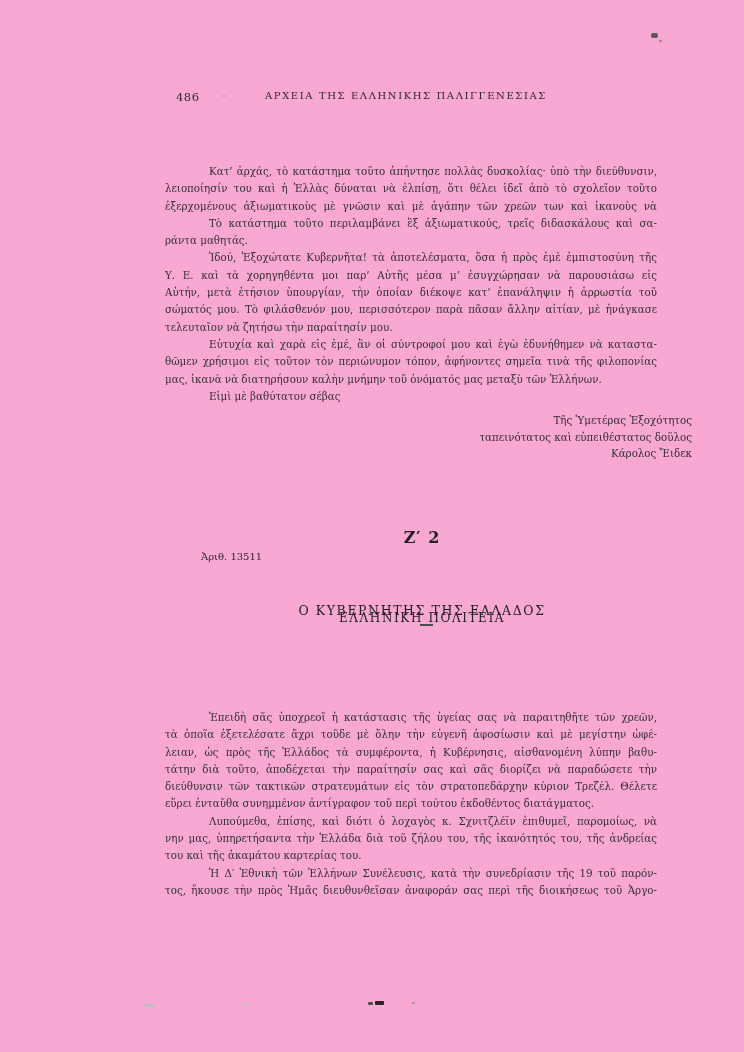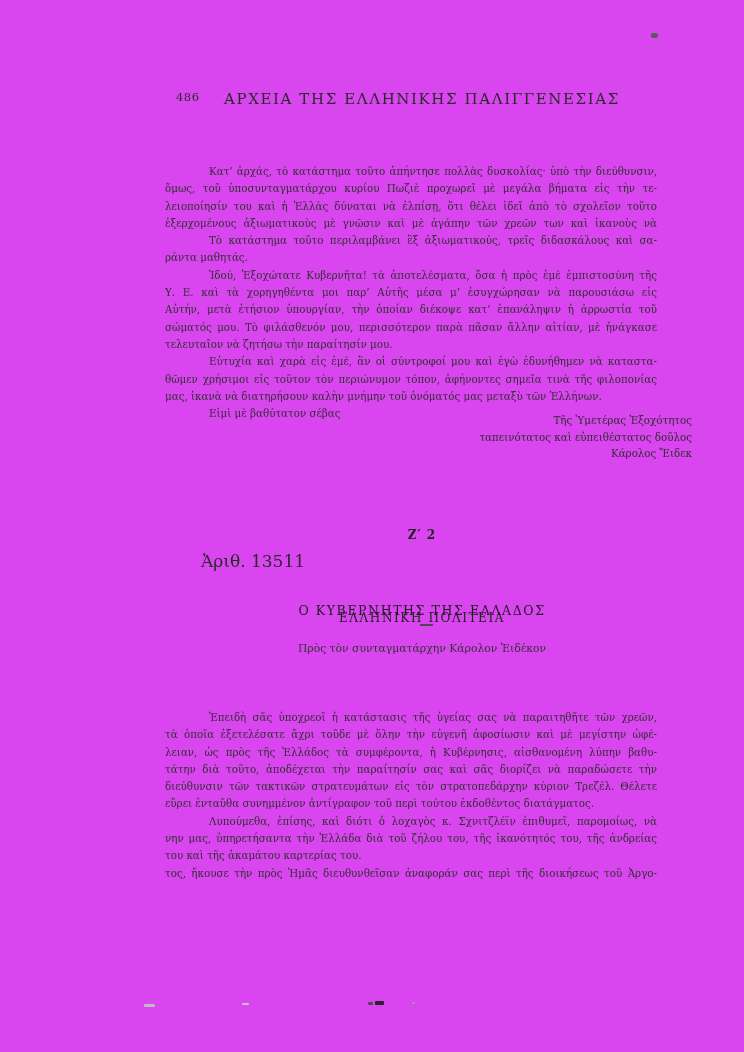--- a/index.html
+++ b/index.html
@@ -1,27 +1,27 @@
 <!DOCTYPE html>
 <html><head>
 <meta charset="utf-8">
 <style>
   html,body { margin:0; padding:0; background:#e8e8e6; }
   .page {
     position:relative; width:744px; height:1052px; margin:0 auto;
-    background:#d946ef; overflow:hidden;
+    background:#f9a8d4; overflow:hidden;
     font-family:"DejaVu Serif", serif; color:#2e2e2e;
   }
   .pagenum {
     position:absolute; left:176px; top:90px;
     font-size:11.5px; letter-spacing:0.5px;
   }
   .runhead {
-    position:absolute; left:172px; top:90px; width:500px;
-    text-align:center; font-size:15px; letter-spacing:1.6px; color:#2a2a2a;
+    position:absolute; left:156px; top:90px; width:500px;
+    text-align:center; font-size:10px; letter-spacing:1.6px; color:#2a2a2a;
   }
   .textblock {
     position:absolute; left:165px; width:492px;
     font-size:10.3px; line-height:17.3px; color:#303030;margin-top:36px;
   }
   .block-a { top:127px; }
   .block-b { top:673px; }
   .para .line {
     text-align:justify; text-align-last:justify;
     height:17.3px; overflow:hidden; white-space:nowrap;
@@ -30,22 +30,22 @@
   .para .line.last  { text-align-last:left; }
   .closing { margin-left:44px; height:17.3px; }
   .signature {
     position:absolute; left:352px; top:412px; width:340px;
     text-align:right; font-size:10.3px; line-height:16.6px; color:#2e2e2e;
   }
   .signature .line { height:16.6px; }
   .centered-head {
     position:absolute; left:172px; width:500px; text-align:center;
   }
-  .section-label { top:528px; font-size:12px; font-weight:bold; letter-spacing:1px; color:#1f1f1f; }
-  .num-label { position:absolute; left:201px; top:551px; font-size:17px; color:#2a2a2a; }
+  .section-label { top:528px; font-size:16px; font-weight:bold; letter-spacing:1px; color:#1f1f1f; }
+  .num-label { position:absolute; left:201px; top:551px; font-size:10px; color:#2a2a2a; }
   .state-heading { top:575px; font-size:12px; letter-spacing:1.6px; color:#222;margin-top:36px; }
   .gov-heading { top:603px; font-size:12.5px; letter-spacing:1.6px; color:#1d1d1d; }
   .gov-underline { position:absolute; left:420px; top:624px; width:13px; height:2px; background:#4a4a4a; }
   .addressee { top:642px; font-size:10.8px; color:#333; }
   .speck { position:absolute; border-radius:1px; }
   .s1 { left:223px; top:95px;  width:2px;  height:2px; background:#9a9a9a; }
   .s2 { left:651px; top:33px;  width:7px;  height:5px; background:#5a5a5a; border-radius:2px; }
   .s3 { left:659px; top:40px;  width:3px;  height:2px; background:#8a8a8a; }
   .s4 { left:144px; top:1004px; width:11px; height:3px; background:#bdbdbd; }
   .s5 { left:242px; top:1003px; width:7px;  height:2px; background:#c4c4c4; }
@@ -57,21 +57,20 @@
 <body>
 
 <div class="page">
 
   <span class="pagenum">486</span>
   <div class="runhead">ΑΡΧΕΙΑ ΤΗΣ ΕΛΛΗΝΙΚΗΣ ΠΑΛΙΓΓΕΝΕΣΙΑΣ</div>
 
   <div class="textblock block-a">
     <div class="para">
         <div class="line first">Κατ’ ἀρχάς, τὸ κατάστημα τοῦτο ἀπήντησε πολλὰς δυσκολίας· ὑπὸ τὴν διεύθυνσιν,</div>
-        <div class="line">ὅμως, τοῦ ὑποσυνταγματάρχου κυρίου Πωζιὲ προχωρεῖ μὲ μεγάλα βήματα εἰς τὴν τε-</div>
         <div class="line">λειοποίησίν του καὶ ἡ Ἑλλὰς δύναται νὰ ἐλπίσῃ, ὅτι θέλει ἰδεῖ ἀπὸ τὸ σχολεῖον τοῦτο</div>
         <div class="line">ἐξερχομένους ἀξιωματικοὺς μὲ γνῶσιν καὶ μὲ ἀγάπην τῶν χρεῶν των καὶ ἱκανοὺς νὰ</div>
       </div>
     <div class="para">
         <div class="line first">Τὸ κατάστημα τοῦτο περιλαμβάνει ἓξ ἀξιωματικούς, τρεῖς διδασκάλους καὶ σα-</div>
         <div class="line last">ράντα μαθητάς.</div>
       </div>
     <div class="para">
         <div class="line first">Ἰδού, Ἐξοχώτατε Κυβερνῆτα! τὰ ἀποτελέσματα, ὅσα ἡ πρὸς ἐμὲ ἐμπιστοσύνη τῆς</div>
         <div class="line">Υ. Ε. καὶ τὰ χορηγηθέντα μοι παρ’ Αὐτῆς μέσα μ’ ἐσυγχώρησαν νὰ παρουσιάσω εἰς</div>
@@ -91,37 +90,37 @@
       <div class="line first">Τῆς Ὑμετέρας Ἐξοχότητος</div>
       <div class="line">ταπεινότατος καὶ εὐπειθέστατος δοῦλος</div>
       <div class="line last">Κάρολος Ἔιδεκ</div>
     </div>
 
   <div class="centered-head section-label">Ζ′ 2</div>
   <div class="num-label">Ἀριθ. 13511</div>
   <div class="centered-head state-heading">ΕΛΛΗΝΙΚΗ ΠΟΛΙΤΕΙΑ</div>
   <div class="centered-head gov-heading">Ο ΚΥΒΕΡΝΗΤΗΣ ΤΗΣ ΕΛΛΑΔΟΣ</div>
   <div class="gov-underline"></div>
-  <div class="centered-head addressee">Πρὸς τὸν συνταγματάρχην Κάρολον Ἐιδέκον</div>
 
   <div class="textblock block-b">
     <div class="para">
         <div class="line first">Ἐπειδὴ σᾶς ὑποχρεοῖ ἡ κατάστασις τῆς ὑγείας σας νὰ παραιτηθῆτε τῶν χρεῶν,</div>
         <div class="line">τὰ ὁποῖα ἐξετελέσατε ἄχρι τοῦδε μὲ ὅλην τὴν εὐγενῆ ἀφοσίωσιν καὶ μὲ μεγίστην ὠφέ-</div>
         <div class="line">λειαν, ὡς πρὸς τῆς Ἑλλάδος τὰ συμφέροντα, ἡ Κυβέρνησις, αἰσθανομένη λύπην βαθυ-</div>
         <div class="line">τάτην διὰ τοῦτο, ἀποδέχεται τὴν παραίτησίν σας καὶ σᾶς διορίζει νὰ παραδώσετε τὴν</div>
         <div class="line">διεύθυνσιν τῶν τακτικῶν στρατευμάτων εἰς τὸν στρατοπεδάρχην κύριον Τρεζέλ. Θέλετε</div>
         <div class="line last">εὕρει ἐνταῦθα συνημμένον ἀντίγραφον τοῦ περὶ τούτου ἐκδοθέντος διατάγματος.</div>
       </div>
     <div class="para">
         <div class="line first">Λυπούμεθα, ἐπίσης, καὶ διότι ὁ λοχαγὸς κ. Σχνιτζλέϊν ἐπιθυμεῖ, παρομοίως, νὰ</div>
         <div class="line">νην μας, ὑπηρετήσαντα τὴν Ἑλλάδα διὰ τοῦ ζήλου του, τῆς ἱκανότητός του, τῆς ἀνδρείας</div>
         <div class="line last">του καὶ τῆς ἀκαμάτου καρτερίας του.</div>
       </div>
     <div class="para">
+        <div class="line first">Ἡ Δ′ Ἐθνικὴ τῶν Ἑλλήνων Συνέλευσις, κατὰ τὴν συνεδρίασιν τῆς 19 τοῦ παρόν-</div>
         <div class="line">τος, ἤκουσε τὴν πρὸς Ἡμᾶς διευθυνθεῖσαν ἀναφοράν σας περὶ τῆς διοικήσεως τοῦ Ἀργο-</div>
       </div>
   </div>
 
   <div class="speck s1"></div>
   <div class="speck s2"></div>
   <div class="speck s3"></div>
   <div class="speck s4"></div>
   <div class="speck s5"></div>
   <div class="speck s6"></div>

